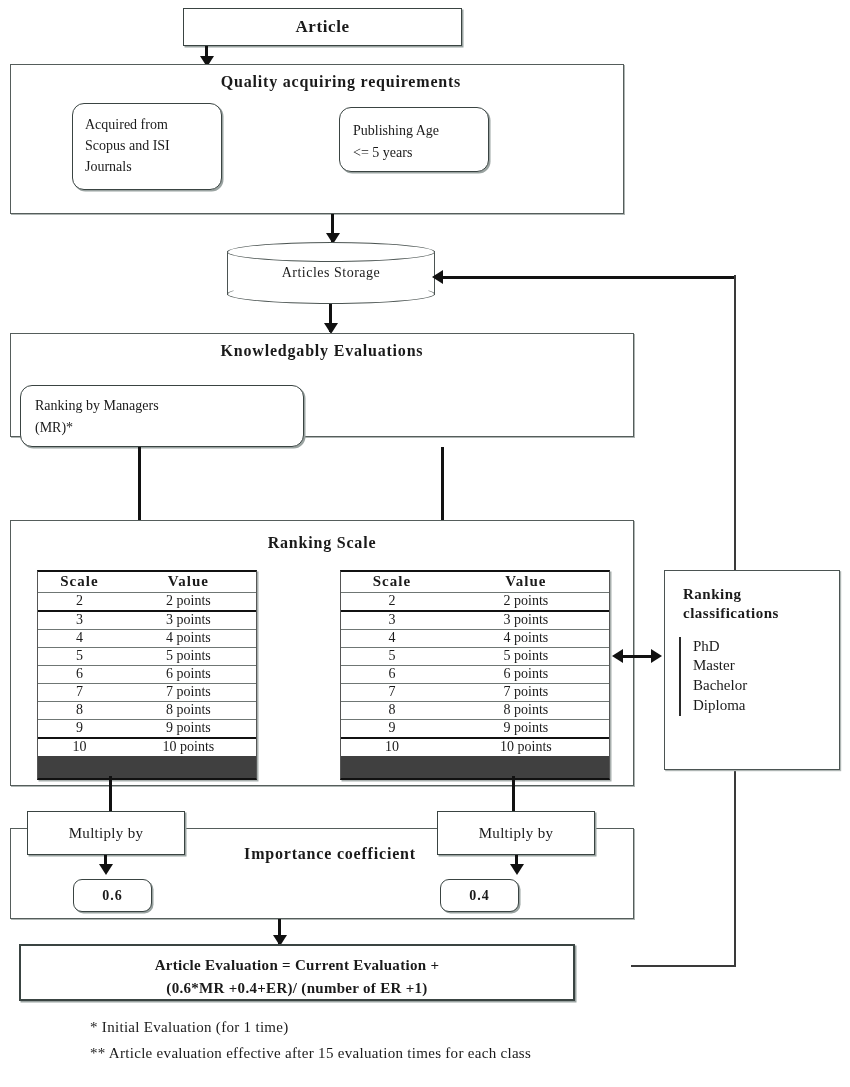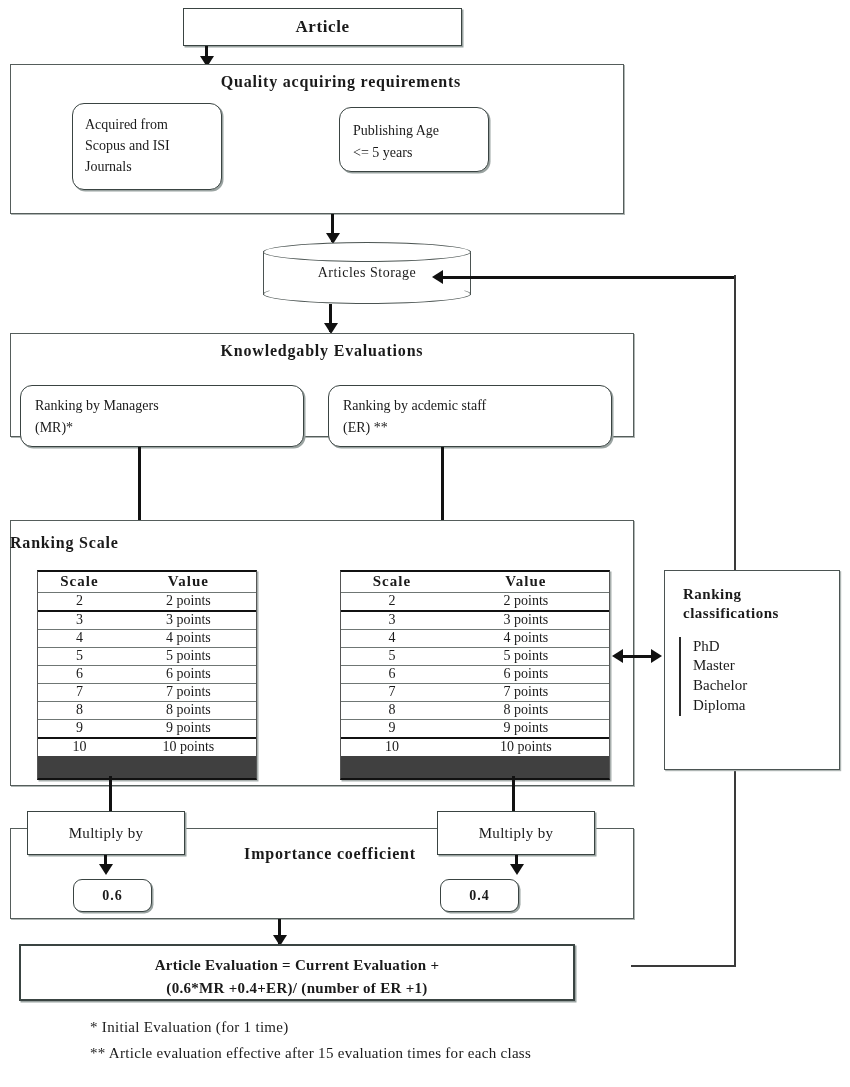--- a/index.html
+++ b/index.html
@@ -70,21 +70,21 @@
 Journals</div>
   </div>
   <div class="box rounded" style="left:339px;top:107px;width:150px;height:65px;">
     <div style="padding:12px 0 0 13px;font-size:14px;line-height:1.55;white-space:pre-line;">Publishing Age
 &lt;= 5 years</div>
   </div>
 
   <div class="vline" style="left:331px;top:214px;height:28px;"></div>
   <div class="arrowdown" style="left:325.5px;top:233px;"></div>
 
-  <div class="cyl" style="left:227px;top:242px;width:208px;height:62px;margin-left:36px;">
+  <div class="cyl" style="left:227px;top:242px;width:208px;height:62px;">
     <div class="body"></div>
     <div class="top"></div>
     <div class="bot"></div>
     <div class="lbl">Articles Storage</div>
   </div>
 
   <div class="hline" style="left:443px;top:275.5px;width:292px;"></div>
   <div class="arrowleft" style="left:432px;top:270px;"></div>
   <div class="vline-thin" style="left:734px;top:275px;height:692px;"></div>
   <div class="hline-thin" style="left:631px;top:965px;width:105px;"></div>
@@ -94,34 +94,30 @@
 
   <div class="box container" style="left:10px;top:333px;width:624px;height:104px;">
   </div>
   <div style="position:absolute;left:10px;top:342px;width:624px;text-align:center;" class="title-b">
     <span style="font-size:16px;letter-spacing:.8px;">Knowledgably Evaluations</span>
   </div>
   <div class="box rounded" style="left:20px;top:385px;width:284px;height:62px;">
     <div style="padding:9px 0 0 14px;font-size:14px;line-height:1.6;white-space:pre-line;">Ranking by Managers
 (MR)*</div>
   </div>
-  <div class="box rounded" style="left:328px;top:385px;width:284px;height:62px;">
-    <div style="padding:9px 0 0 14px;font-size:14px;line-height:1.6;white-space:pre-line;">Ranking by acdemic staff
-(ER) **</div>
-  </div>
 
   <div class="vline" style="left:138px;top:447px;height:120px;"></div>
   <div class="arrowdown" style="left:132.5px;top:558px;"></div>
 
   <div class="vline" style="left:441px;top:447px;height:120px;"></div>
   <div class="arrowdown" style="left:435.5px;top:558px;"></div>
 
   <div class="box container" style="left:10px;top:520px;width:624px;height:266px;">
   </div>
-  <div style="position:absolute;left:10px;top:534px;width:624px;text-align:left;" class="title-b">
+  <div style="position:absolute;left:10px;top:534px;width:624px;text-align:center;" class="title-b">
     <span style="font-size:16px;letter-spacing:.8px;">Ranking Scale</span>
   </div>
 
   <div class="tblwrap" style="left:37px;top:570px;width:218px;height:206px;">
     <table class="scale">
       <thead>
           <tr>
         <th class="col-s">Scale</th>
         <th class="col-v">Value</th>
       </tr>

